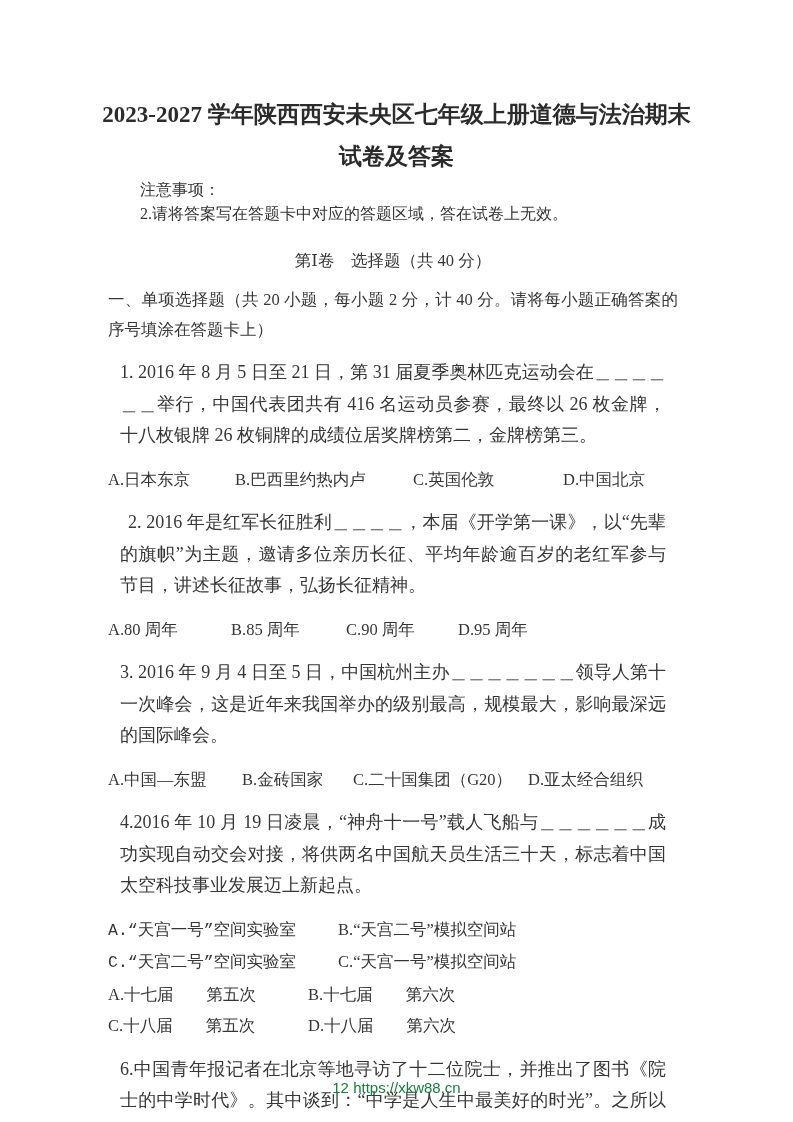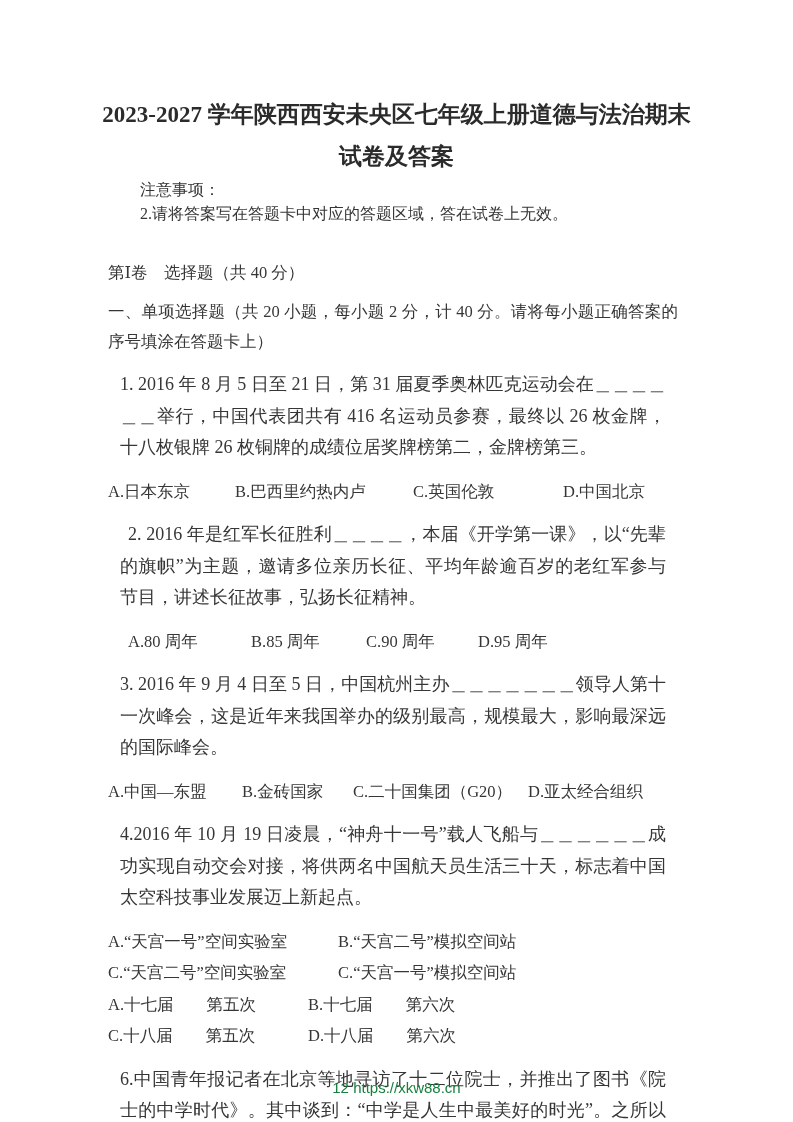--- a/index.html
+++ b/index.html
@@ -31,22 +31,22 @@
     line-height: 42px;
   }
   .title .tline { display: block; }
   .notice {
     margin-left: 32px;
     font-size: 16px;
     line-height: 23.5px;
   }
   .notice div { white-space: pre-wrap; }
   .section-heading {
-    margin-top: 38px;
-    text-align: left;
+    margin-top: 26px;
+    text-align: center;
     font-size: 16.5px;
     line-height: 20px;
   }
   .intro {
     margin: 14px 0 0 0;
     font-size: 16.5px;
     line-height: 30px;
     text-align: justify;
   }
   .stem {
@@ -57,23 +57,23 @@
   }
   .stem.indent1 { text-indent: 8px; }
   .opt-row {
     font-size: 16.5px;
     line-height: 31.5px;
     white-space: nowrap;
   }
   .opt { display: inline-block; }
   
   .q1a { width: 127px; } .q1b { width: 178px; } .q1c { width: 150px; }
-  .q2a { width: 123px; margin-left: 20px; } .q2b { width: 115px; } .q2c { width: 112px; }
+  .q2a { width: 123px; } .q2b { width: 115px; } .q2c { width: 112px; }
   .q3a { width: 134px; } .q3b { width: 111px; } .q3c { width: 175px; }
-  .col2w { width: 230px; }
+  .col2w { width: 230px; font-family: Liberation Mono, monospace; }
   .col2n { width: 200px; }
   .footer {
     position: absolute;
     left: 0;
     right: 0;
     bottom: 26px;
     text-align: center;
     font-family: "Liberation Sans", "DejaVu Sans", sans-serif;
     font-size: 15px;
     color: #15803d;

